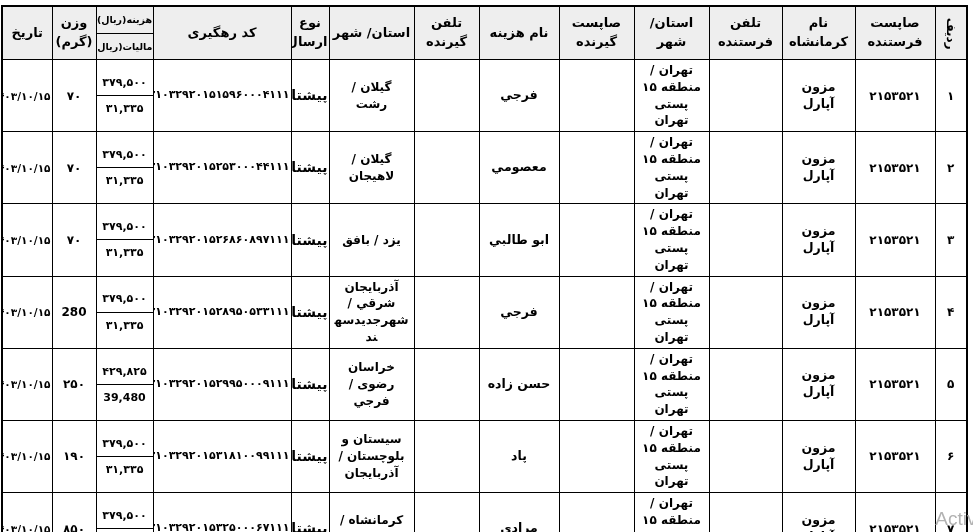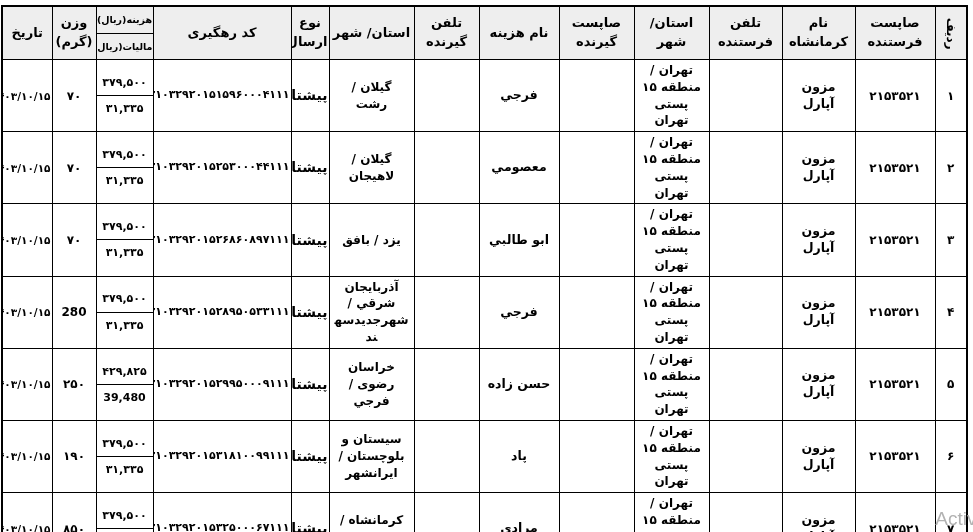--- a/index.html
+++ b/index.html
@@ -200,21 +200,21 @@
 
   <tr>
     <td class="c-num">۶</td>
     <td class="c-num">۲۱۵۳۵۲۱</td>
     <td>مزون آپارل</td>
     <td></td>
     <td class="c-city">تهران / منطقه ۱۵ پستی تهران</td>
     <td></td>
     <td>پاد</td>
     <td></td>
-    <td class="c-city">سیستان و بلوچستان / ایرانشهر</td>
+    <td class="c-city">سیستان و بلوچستان / آذربایجان</td>
     <td class="c-small">پیشتاز</td>
     <td class="c-code">۱۸۷۳۱۰۳۲۹۲۰۱۵۳۱۸۱۰۰۹۹۱۱۱</td>
     <td class="c-cost">
       <div class="half top">۳۷۹,۵۰۰</div>
       <div class="half">۳۱,۳۳۵</div>
     </td>
     <td class="c-num">۱۹۰</td>
     <td class="c-date">۱۴۰۳/۱۰/۱۵</td>
   </tr>
 

